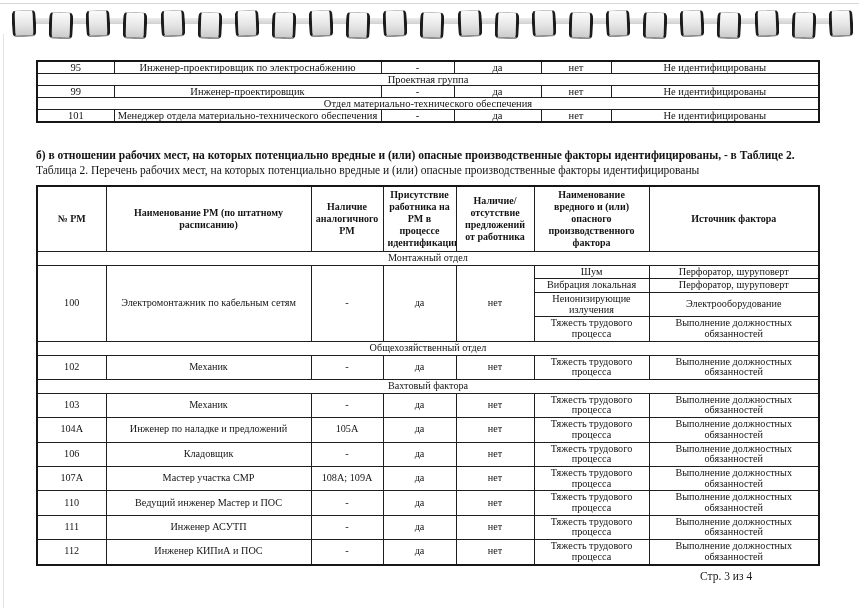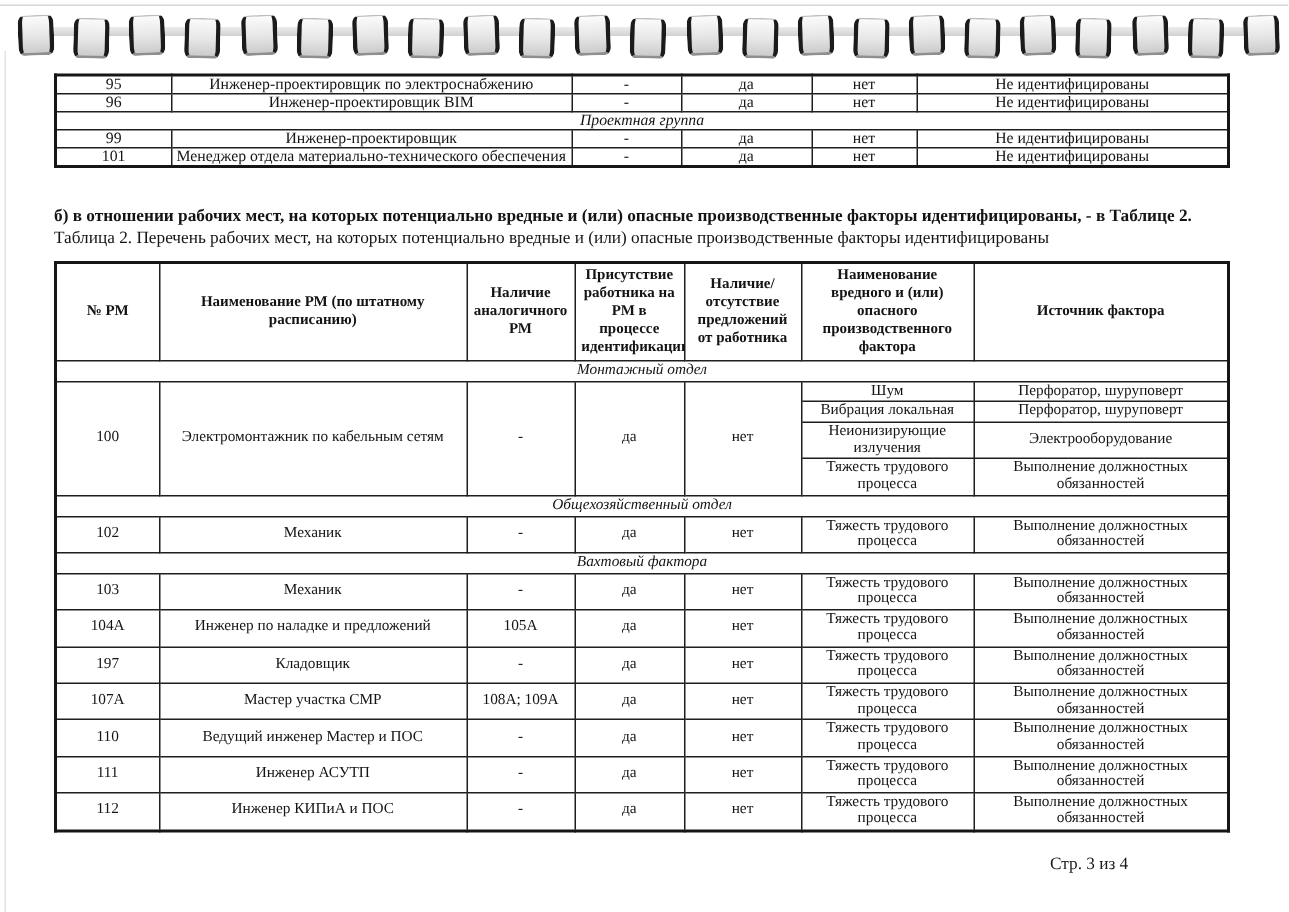--- a/index.html
+++ b/index.html
@@ -35,30 +35,30 @@
   }
   .coil-loop:nth-child(even){ transform:rotate(1.5deg) translateY(2px); }
 
   .content { position:absolute; left:36px; top:48px; width:782px; }
 
   table { border-collapse:collapse; width:782px; table-layout:fixed; }
   td, th { border:1px solid #1f1f1f; text-align:center; vertical-align:middle; padding:0 3px; overflow:hidden; }
   table { border:2px solid #161616; }
 
   .t1 td { height:11px; font-size:10.5px; line-height:1.05; }
-  .t1 { margin-top:1px; }
+  .t1 { margin-top:12px; }
 
   .intro { margin-top:25px; font-size:11.5px; line-height:1.3; }
   .intro .bold { font-weight:bold; }
 
   .t2 { margin-top:7px; }
   .t2 thead th { font-size:10px; font-weight:bold; height:48px; line-height:1.2; padding:2px 4px; }
   .t2 tbody td { font-size:10.2px; line-height:1.05; height:11px; padding:1px 3px; }
 
-  .section-cell { height:11px !important; font-size:10.5px;font-style:italic; }
+  .section-cell { height:11px !important; font-size:10.5px; }
 
   .footer {
     position:absolute; top:550px; left:700px;
     font-size:11.5px; color:#1a1a1a; white-space:nowrap;margin-top:20px;
   }
 </style>
 </head>
 <body>
 
 <div class="scan-edge-top"></div>
@@ -104,37 +104,32 @@
     <tbody id="t1-body">
         <tr>
           <td>95</td>
           <td>Инженер-проектировщик по электроснабжению</td>
           <td>-</td>
           <td>да</td>
           <td>нет</td>
           <td>Не идентифицированы</td>
         </tr>
         <tr>
-          <td>96</td>
-          <td>Инженер-проектировщик BIM</td>
-          <td>-</td>
-          <td>да</td>
-          <td>нет</td>
-          <td>Не идентифицированы</td>
-        </tr>
-        <tr>
           <td colspan="6" class="section-cell">Проектная группа</td>
         </tr>
         <tr>
           <td>99</td>
           <td>Инженер-проектировщик</td>
           <td>-</td>
           <td>да</td>
           <td>нет</td>
           <td>Не идентифицированы</td>
+        </tr>
+        <tr>
+          <td colspan="6" class="section-cell">Отдел материально-технического обеспечения</td>
         </tr>
         <tr>
           <td>101</td>
           <td>Менеджер отдела материально-технического обеспечения</td>
           <td>-</td>
           <td>да</td>
           <td>нет</td>
           <td>Не идентифицированы</td>
         </tr>
       </tbody>
@@ -218,21 +213,21 @@
         <tr>
           <td rowspan="1">104А</td>
           <td rowspan="1">Инженер по наладке и предложений</td>
           <td rowspan="1">105А</td>
           <td rowspan="1">да</td>
           <td rowspan="1">нет</td>
           <td>Тяжесть трудового процесса</td>
           <td>Выполнение должностных обязанностей</td>
         </tr>
         <tr>
-          <td rowspan="1">197</td>
+          <td rowspan="1">106</td>
           <td rowspan="1">Кладовщик</td>
           <td rowspan="1">-</td>
           <td rowspan="1">да</td>
           <td rowspan="1">нет</td>
           <td>Тяжесть трудового процесса</td>
           <td>Выполнение должностных обязанностей</td>
         </tr>
         <tr>
           <td rowspan="1">107А</td>
           <td rowspan="1">Мастер участка СМР</td>

